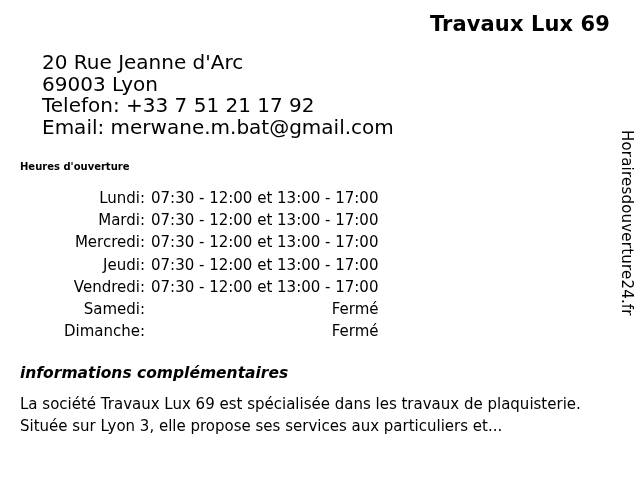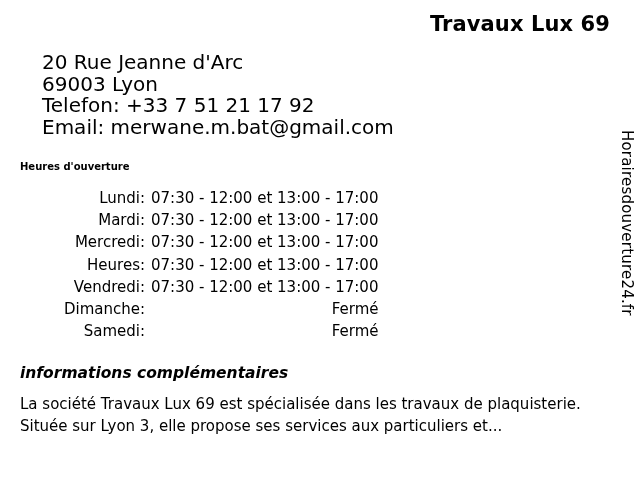--- a/index.html
+++ b/index.html
@@ -116,33 +116,33 @@
         </tr>
         <tr>
           <td class="hours-day">Mardi:</td>
           <td class="hours-time">07:30 - 12:00 et 13:00 - 17:00</td>
         </tr>
         <tr>
           <td class="hours-day">Mercredi:</td>
           <td class="hours-time">07:30 - 12:00 et 13:00 - 17:00</td>
         </tr>
         <tr>
-          <td class="hours-day">Heures:</td>
+          <td class="hours-day">Jeudi:</td>
           <td class="hours-time">07:30 - 12:00 et 13:00 - 17:00</td>
         </tr>
         <tr>
           <td class="hours-day">Vendredi:</td>
           <td class="hours-time">07:30 - 12:00 et 13:00 - 17:00</td>
         </tr>
         <tr>
-          <td class="hours-day">Dimanche:</td>
+          <td class="hours-day">Samedi:</td>
           <td class="hours-time">Fermé</td>
         </tr>
         <tr>
-          <td class="hours-day">Samedi:</td>
+          <td class="hours-day">Dimanche:</td>
           <td class="hours-time">Fermé</td>
         </tr>
       </tbody>
     </table>
 
     <div class="extra-title">informations complémentaires</div>
     <div class="extra-text">La société Travaux Lux 69 est spécialisée dans les travaux de plaquisterie. Située sur Lyon 3, elle propose ses services aux particuliers et...</div>
 
   </div>
 

